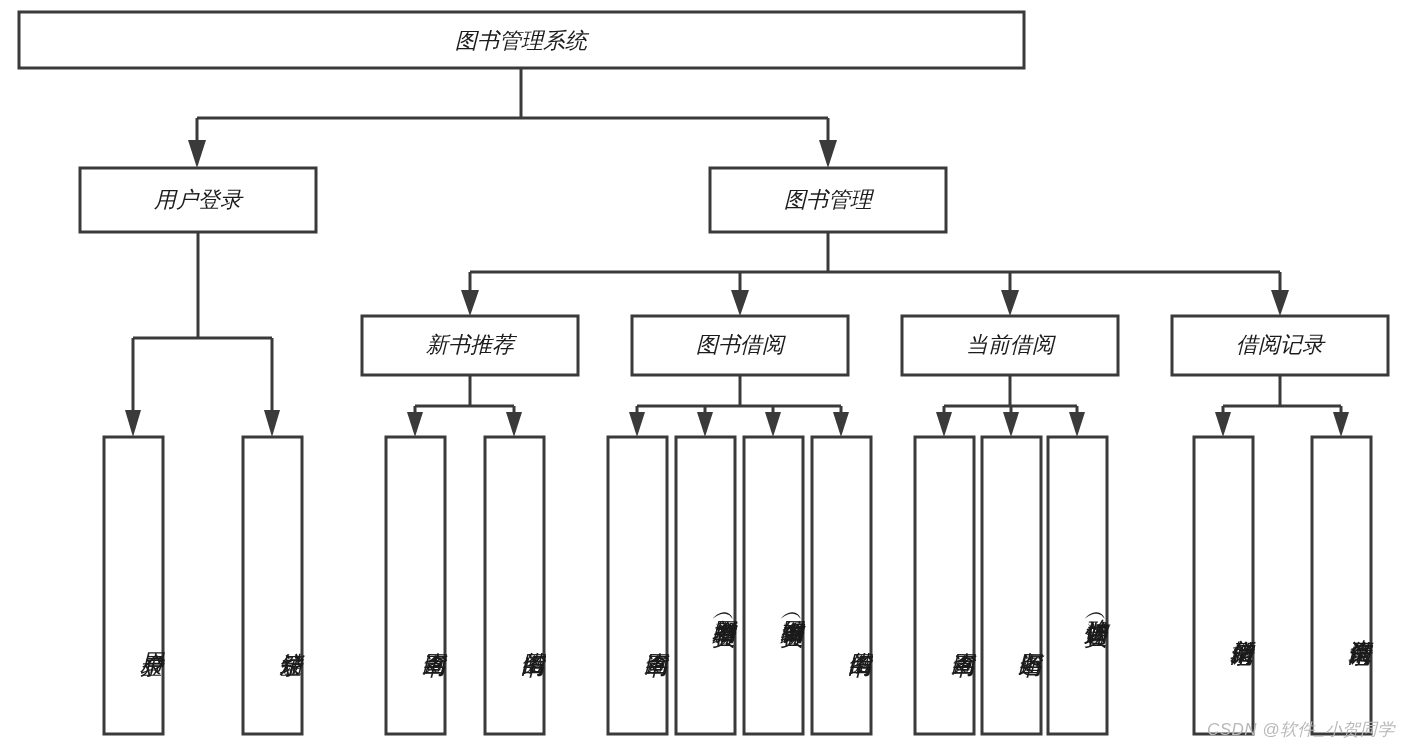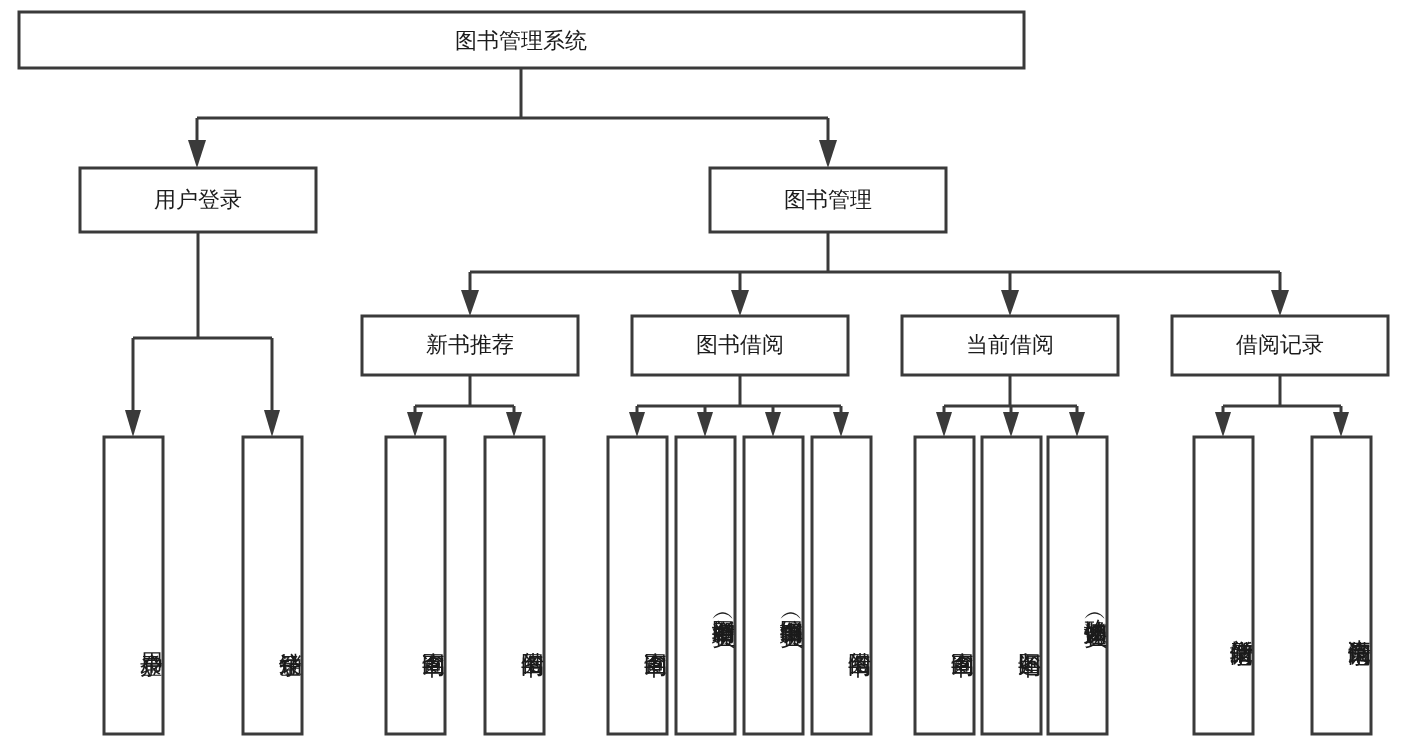--- a/index.html
+++ b/index.html
@@ -11,20 +11,21 @@
     width: 1405px;
     height: 747px;
     font-family: "Liberation Sans", "DejaVu Sans", sans-serif;
     overflow: hidden;
   }
   #diagram-root {
     position: relative;
     width: 1405px;
     height: 747px;
     background: #ffffff;
+    font-style: italic;
   }
   svg#tree-svg {
     position: absolute;
     left: 0;
     top: 0;
     width: 1405px;
     height: 747px;
     display: block;
   }
   .node-rect {
@@ -217,13 +218,14 @@
   <div class="node-label-v" style="left: 744px; top: 437px; width: 59px; height: 297px; padding-top: 40.86px; box-sizing: border-box;">编辑图书（管理员）</div>
   <div class="node-label-v" style="left: 812px; top: 437px; width: 59px; height: 297px; padding-top: 100.66px; box-sizing: border-box;">借阅图书</div>
 
   <div class="node-label-v" style="left: 915px; top: 437px; width: 59px; height: 297px; padding-top: 100.66px; box-sizing: border-box;">查询图书</div>
   <div class="node-label-v" style="left: 982px; top: 437px; width: 59px; height: 297px; padding-top: 100.66px; box-sizing: border-box;">归还图书</div>
   <div class="node-label-v" style="left: 1048px; top: 437px; width: 59px; height: 297px; padding-top: 40.86px; box-sizing: border-box;">确认归还（管理员）</div>
 
   <div class="node-label-v" style="left: 1194px; top: 437px; width: 59px; height: 297px; padding-top: 76.74px; box-sizing: border-box;">新增借阅记录</div>
   <div class="node-label-v" style="left: 1312px; top: 437px; width: 59px; height: 297px; padding-top: 76.74px; box-sizing: border-box;">查询借阅记录</div>
 
+  <div class="watermark">CSDN @软件_小贺同学</div>
 </div>
 
 </body></html>

